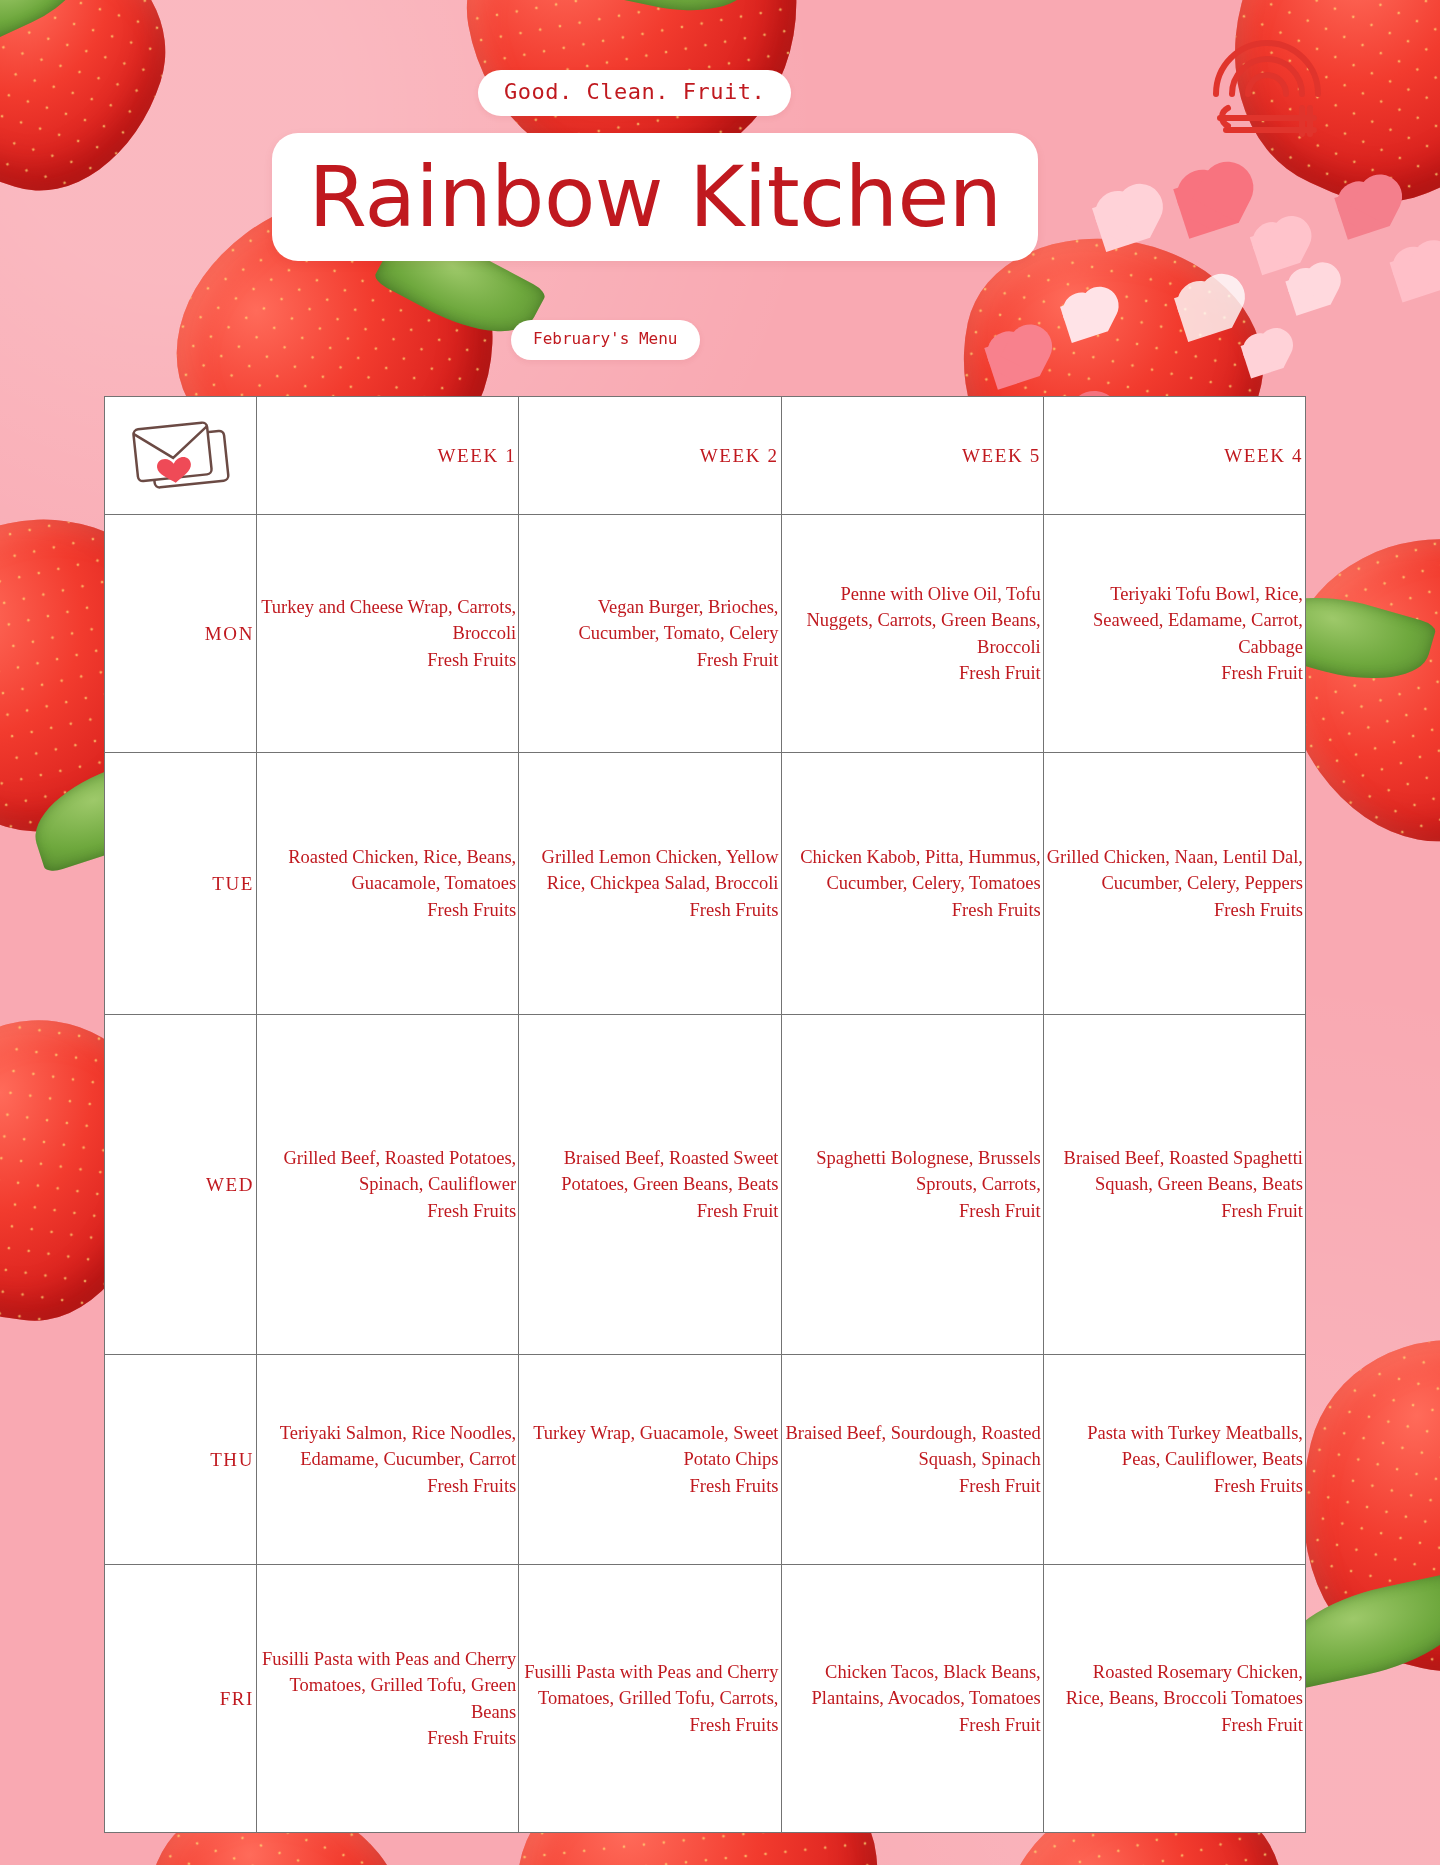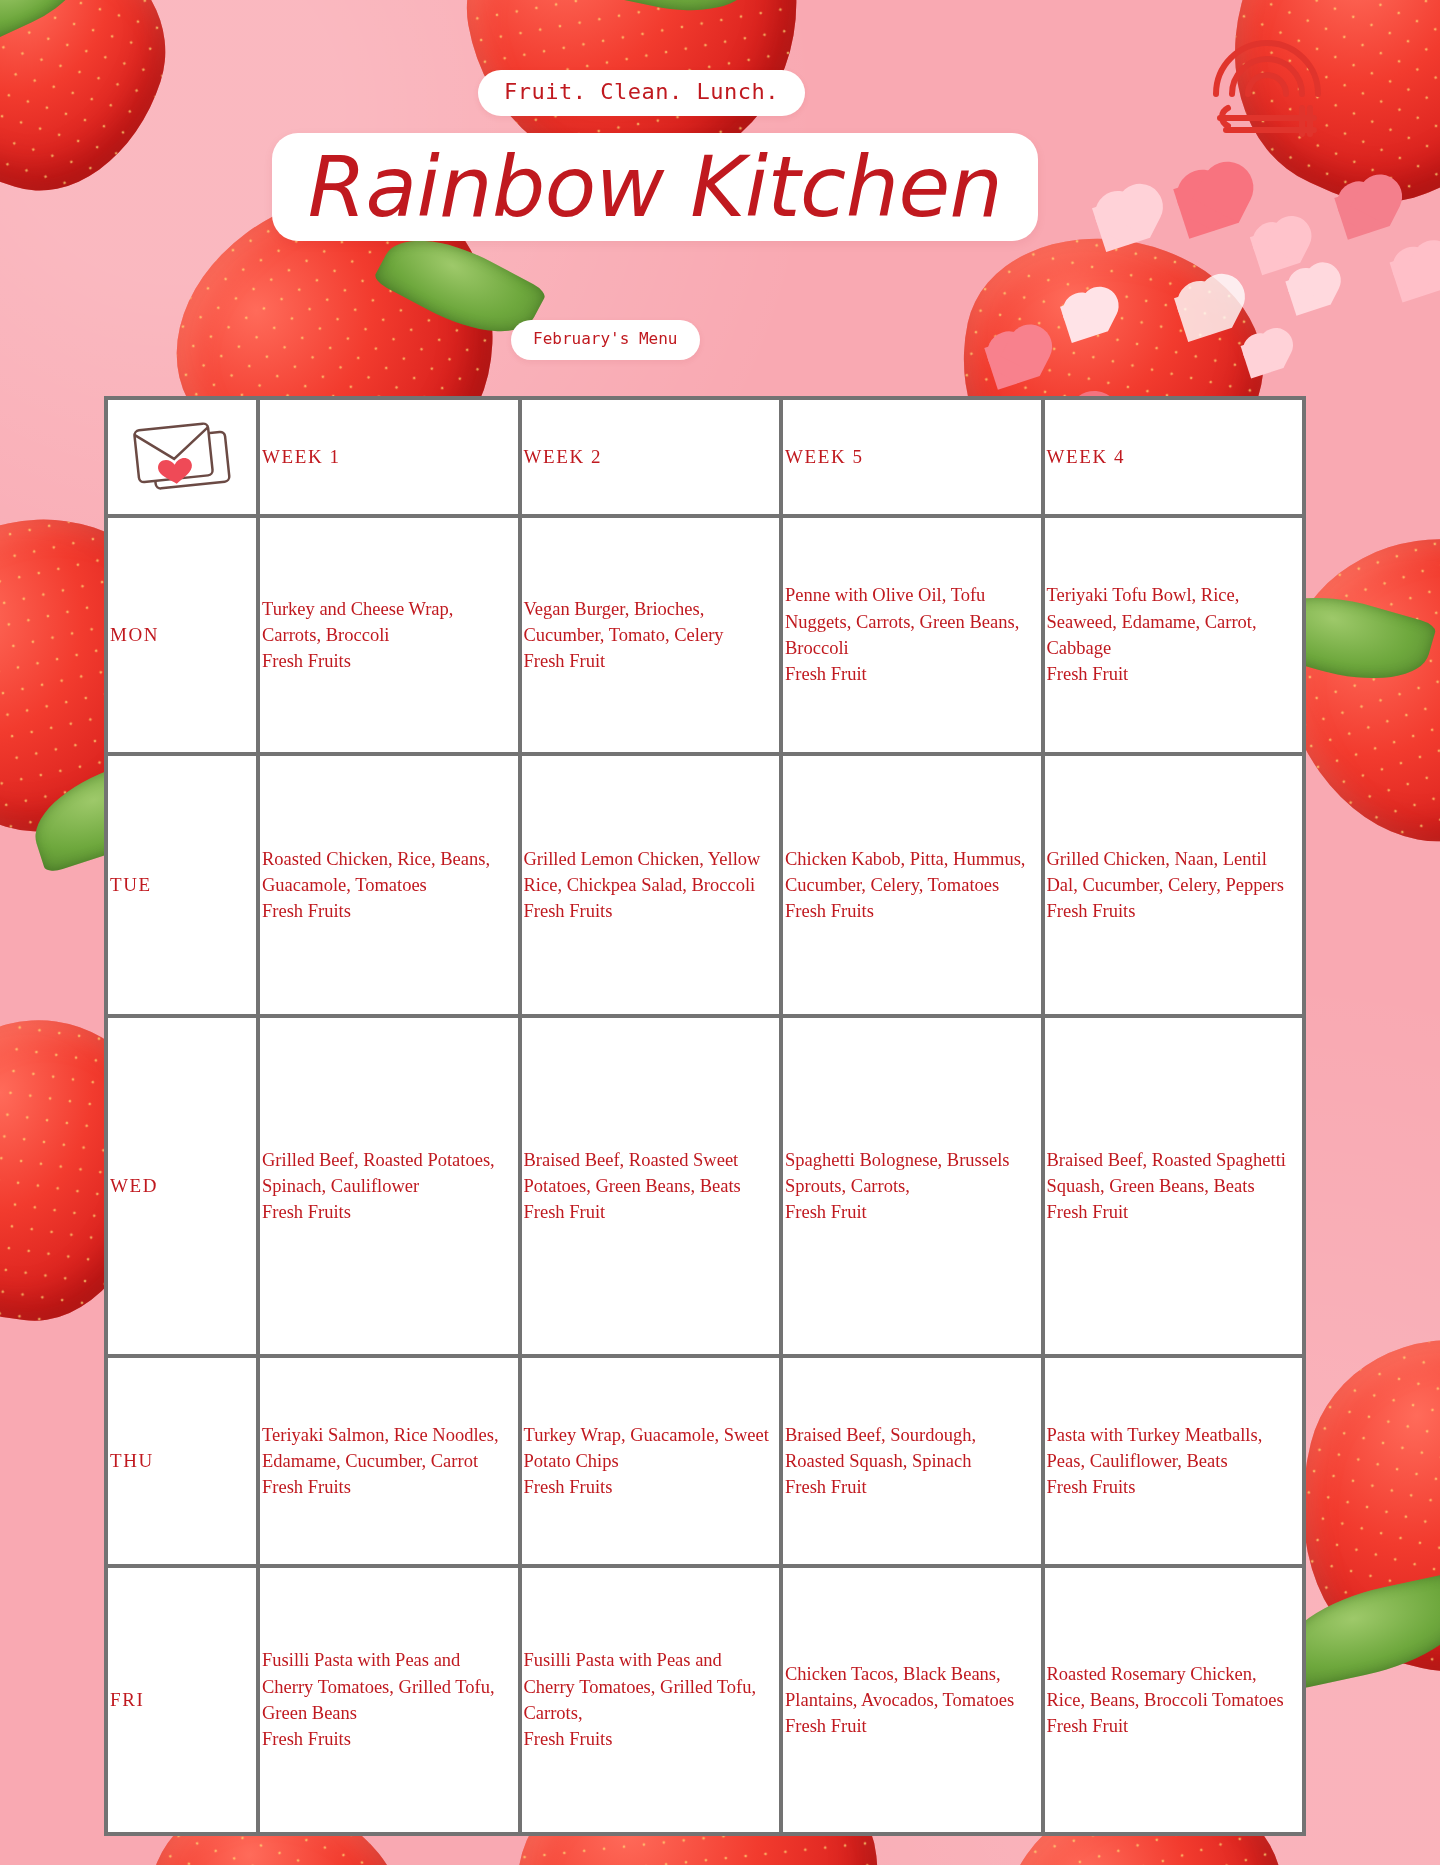--- a/index.html
+++ b/index.html
@@ -83,28 +83,27 @@
     font-size: 22px;
     letter-spacing: 0.5px;
     white-space: nowrap;
     box-shadow: 0 2px 6px rgba(150,30,40,0.08);
   }
   .title-card {
     position: absolute;
     left: 272px;
     top: 133px;
     width: 766px;
-    height: 108px;
+    height: 128px;
     background: #ffffff;
     border-radius: 26px;
     display: flex;
     align-items: center;
     justify-content: center;
     box-shadow: 0 3px 10px rgba(150,30,40,0.08);
-    font-style: italic;
   }
   .title-card .title {
     color: #c0191f;
     font-family: "DejaVu Sans", sans-serif;
     font-weight: 400;
     font-size: 84px;
     line-height: 1;
     letter-spacing: -0.5px;
     white-space: nowrap;
   }
@@ -135,24 +134,24 @@
   .menu-table {
     position: absolute;
     left: 104px;
     top: 396px;
     width: 1202px;
     border-collapse: collapse;
     background: #ffffff;
     table-layout: fixed;
   }
   .menu-table td, .menu-table th {
-    border: 4px solid #737373;
+    border: 1px solid #737373;
     background: #ffffff;
     padding: 10px 2px;
-    text-align: left;
+    text-align: right;
     vertical-align: middle;
     color: #c0191f;
   }
   .corner-cell { width: 152px; height: 118px; padding: 0; }
   .head-cell {
     height: 118px;
     font-family: "Liberation Serif", serif;
     font-weight: 400;
     font-size: 19px;
     letter-spacing: 1.6px;
@@ -219,21 +218,21 @@
   <div class="heart" style="left:1180px; top:290px; width:46px; height:46px; background:#ffffff; opacity:.8;"></div>
   <div class="heart" style="left:1065px; top:300px; width:38px; height:38px; background:#ffe3e7;"></div>
   <div class="heart" style="left:990px; top:340px; width:44px; height:44px; background:#f8818d;"></div>
   <div class="heart" style="left:1245px; top:340px; width:34px; height:34px; background:#ffd2d8;"></div>
   <div class="heart" style="left:960px; top:420px; width:52px; height:52px; background:#ffdee2;"></div>
   <div class="heart" style="left:1045px; top:410px; width:54px; height:54px; background:#f4737f;"></div>
   <div class="heart" style="left:1035px; top:480px; width:46px; height:46px; background:#ffffff; opacity:.85;"></div>
 </div>
 
 <div class="tagline-pill">
-  <span>Fruit. Clean. Lunch.</span>
+  <span>Good. Clean. Fruit.</span>
 </div>
 
 <div class="title-card">
   <span class="title">Rainbow Kitchen</span>
 </div>
 
 <div class="month-pill">
   <span>February's Menu</span>
 </div>
 

